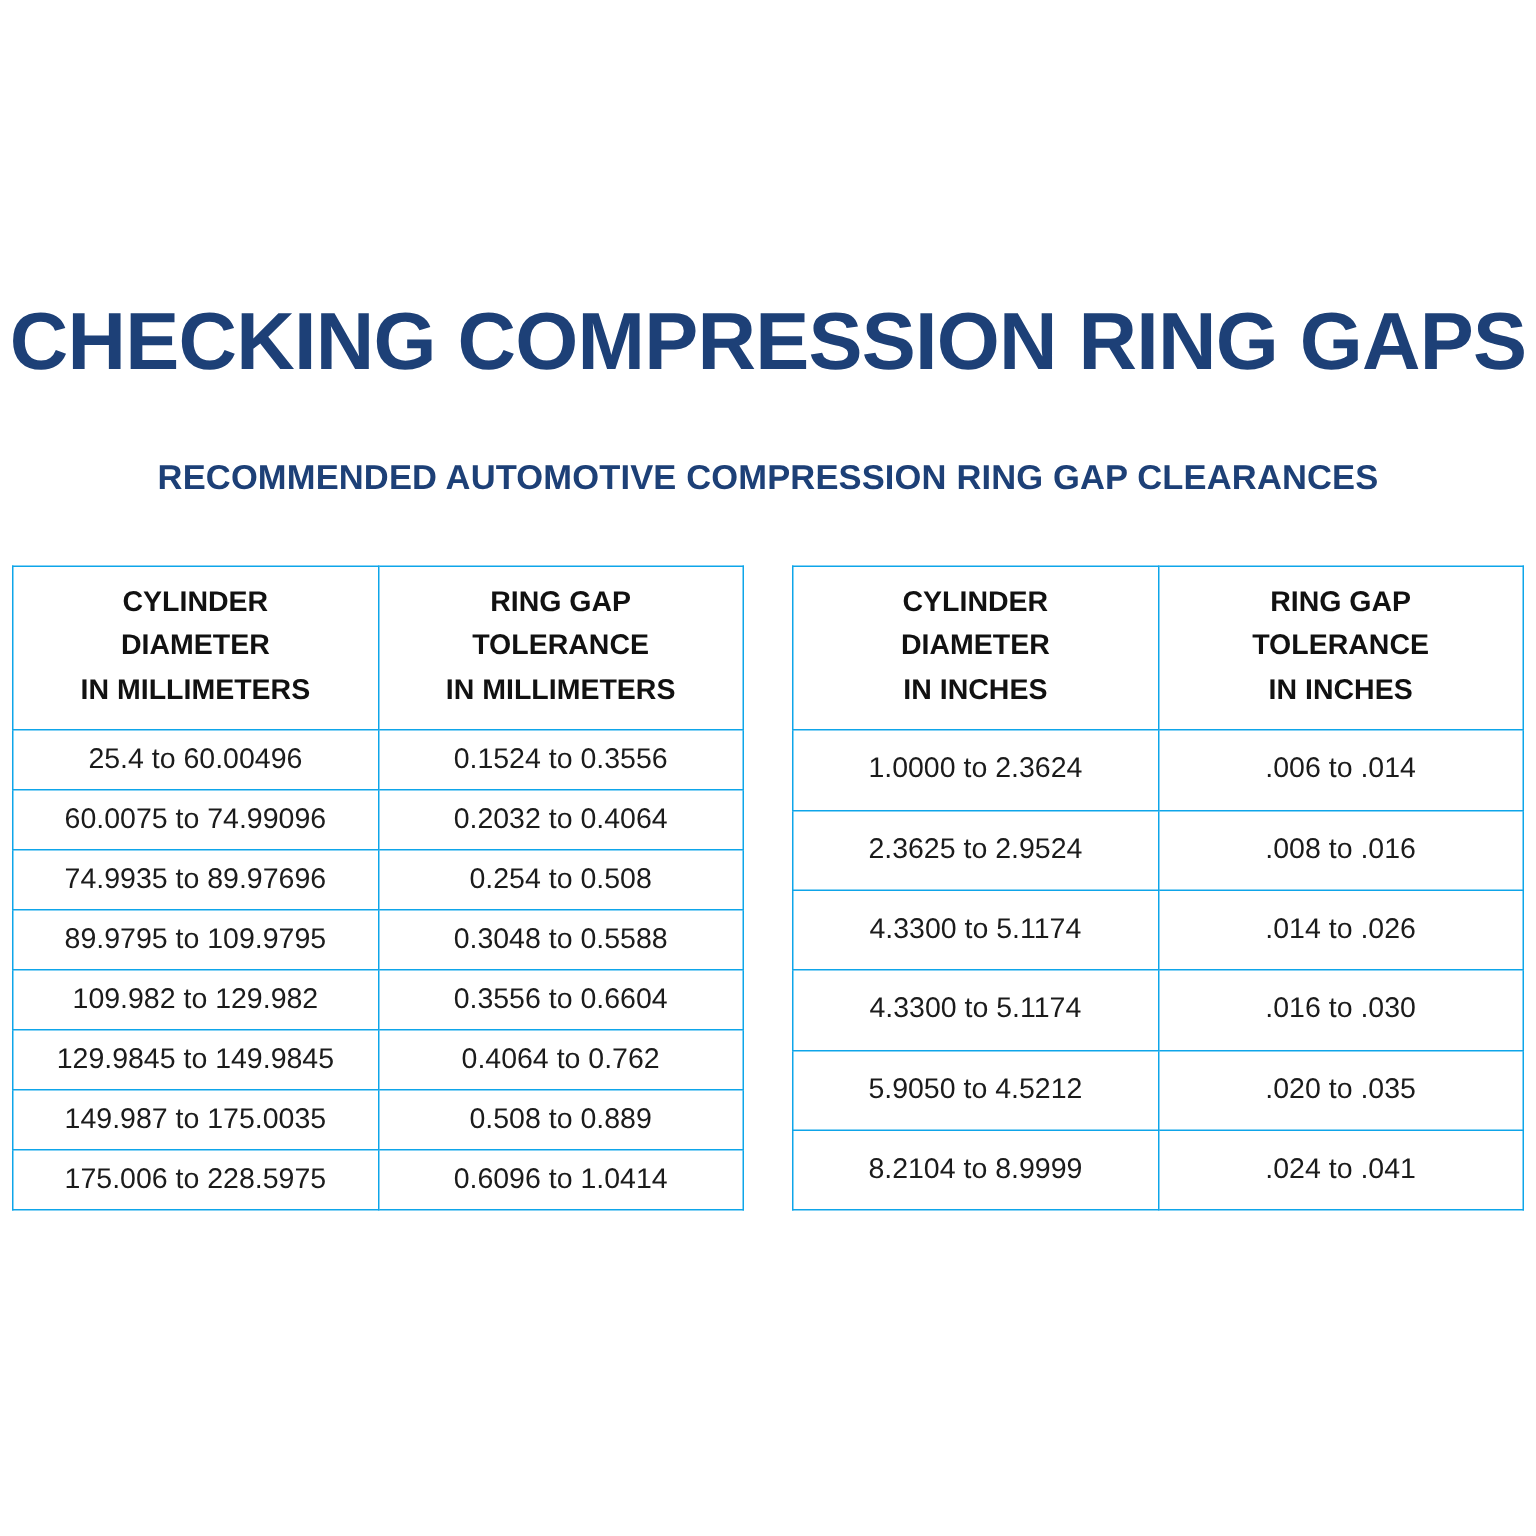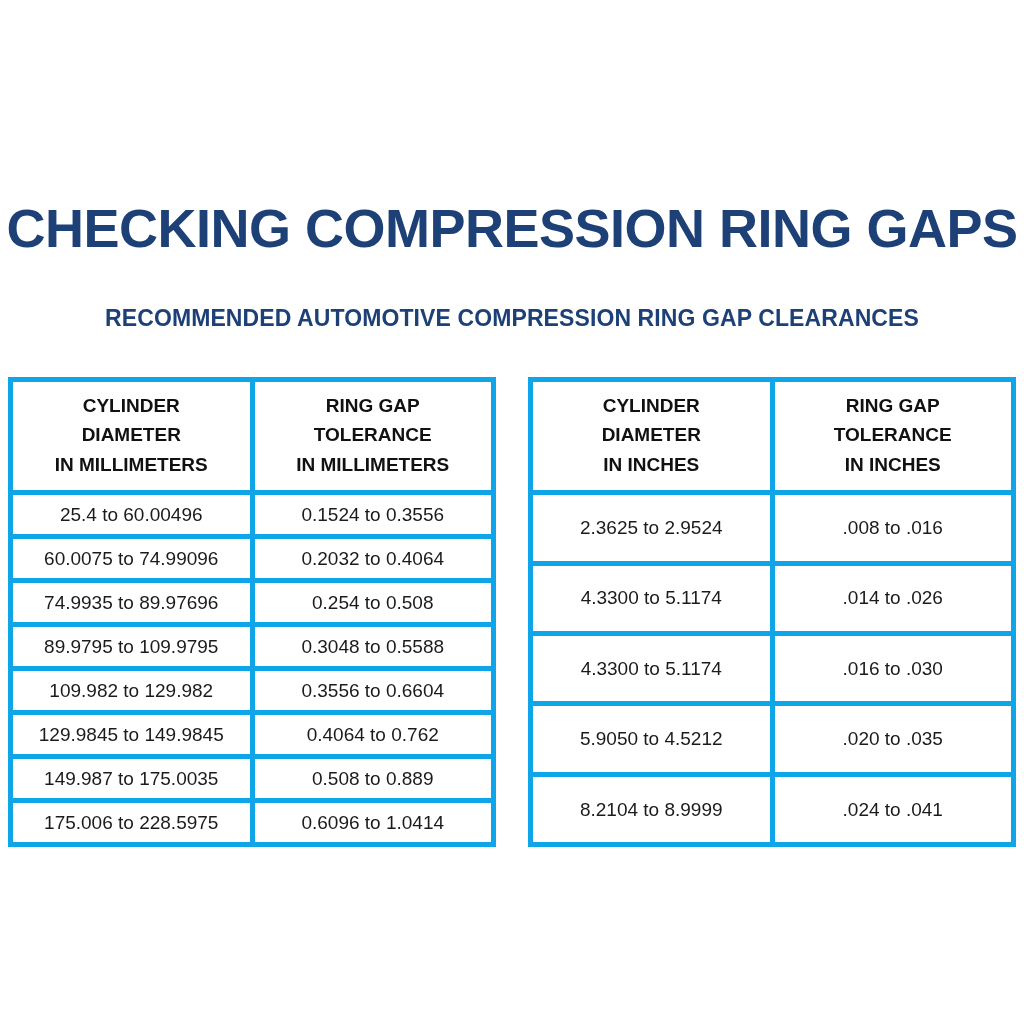--- a/index.html
+++ b/index.html
@@ -57,21 +57,21 @@
   }
   table.spec {
     border-collapse: collapse;
     table-layout: fixed;
     background: #ffffff;
   }
   table.spec.left  { width: 488px; }
   table.spec.right { width: 488px; }
 
   table.spec th, table.spec td {
-    border: 5px solid #0ea5e9;
+    border: 1px solid #0ea5e9;
     text-align: center;
     color: #1b1b1b;
     padding: 0;
   }
   table.spec th {
     font-size: 19px;
     font-weight: bold;
     line-height: 1.55;
     padding: 9px 4px 11px 4px;
     color: #111111;
@@ -165,20 +165,24 @@
           </th>
           <th>
             <span class="hline">RING GAP</span>
             <span class="hline">TOLERANCE</span>
             <span class="hline">IN INCHES</span>
           </th>
         </tr>
       </thead>
       <tbody>
         <tr>
+          <td>1.0000 to 2.3624</td>
+          <td>.006 to .014</td>
+        </tr>
+        <tr>
           <td>2.3625 to 2.9524</td>
           <td>.008 to .016</td>
         </tr>
         <tr>
           <td>4.3300 to 5.1174</td>
           <td>.014 to .026</td>
         </tr>
         <tr>
           <td>4.3300 to 5.1174</td>
           <td>.016 to .030</td>

